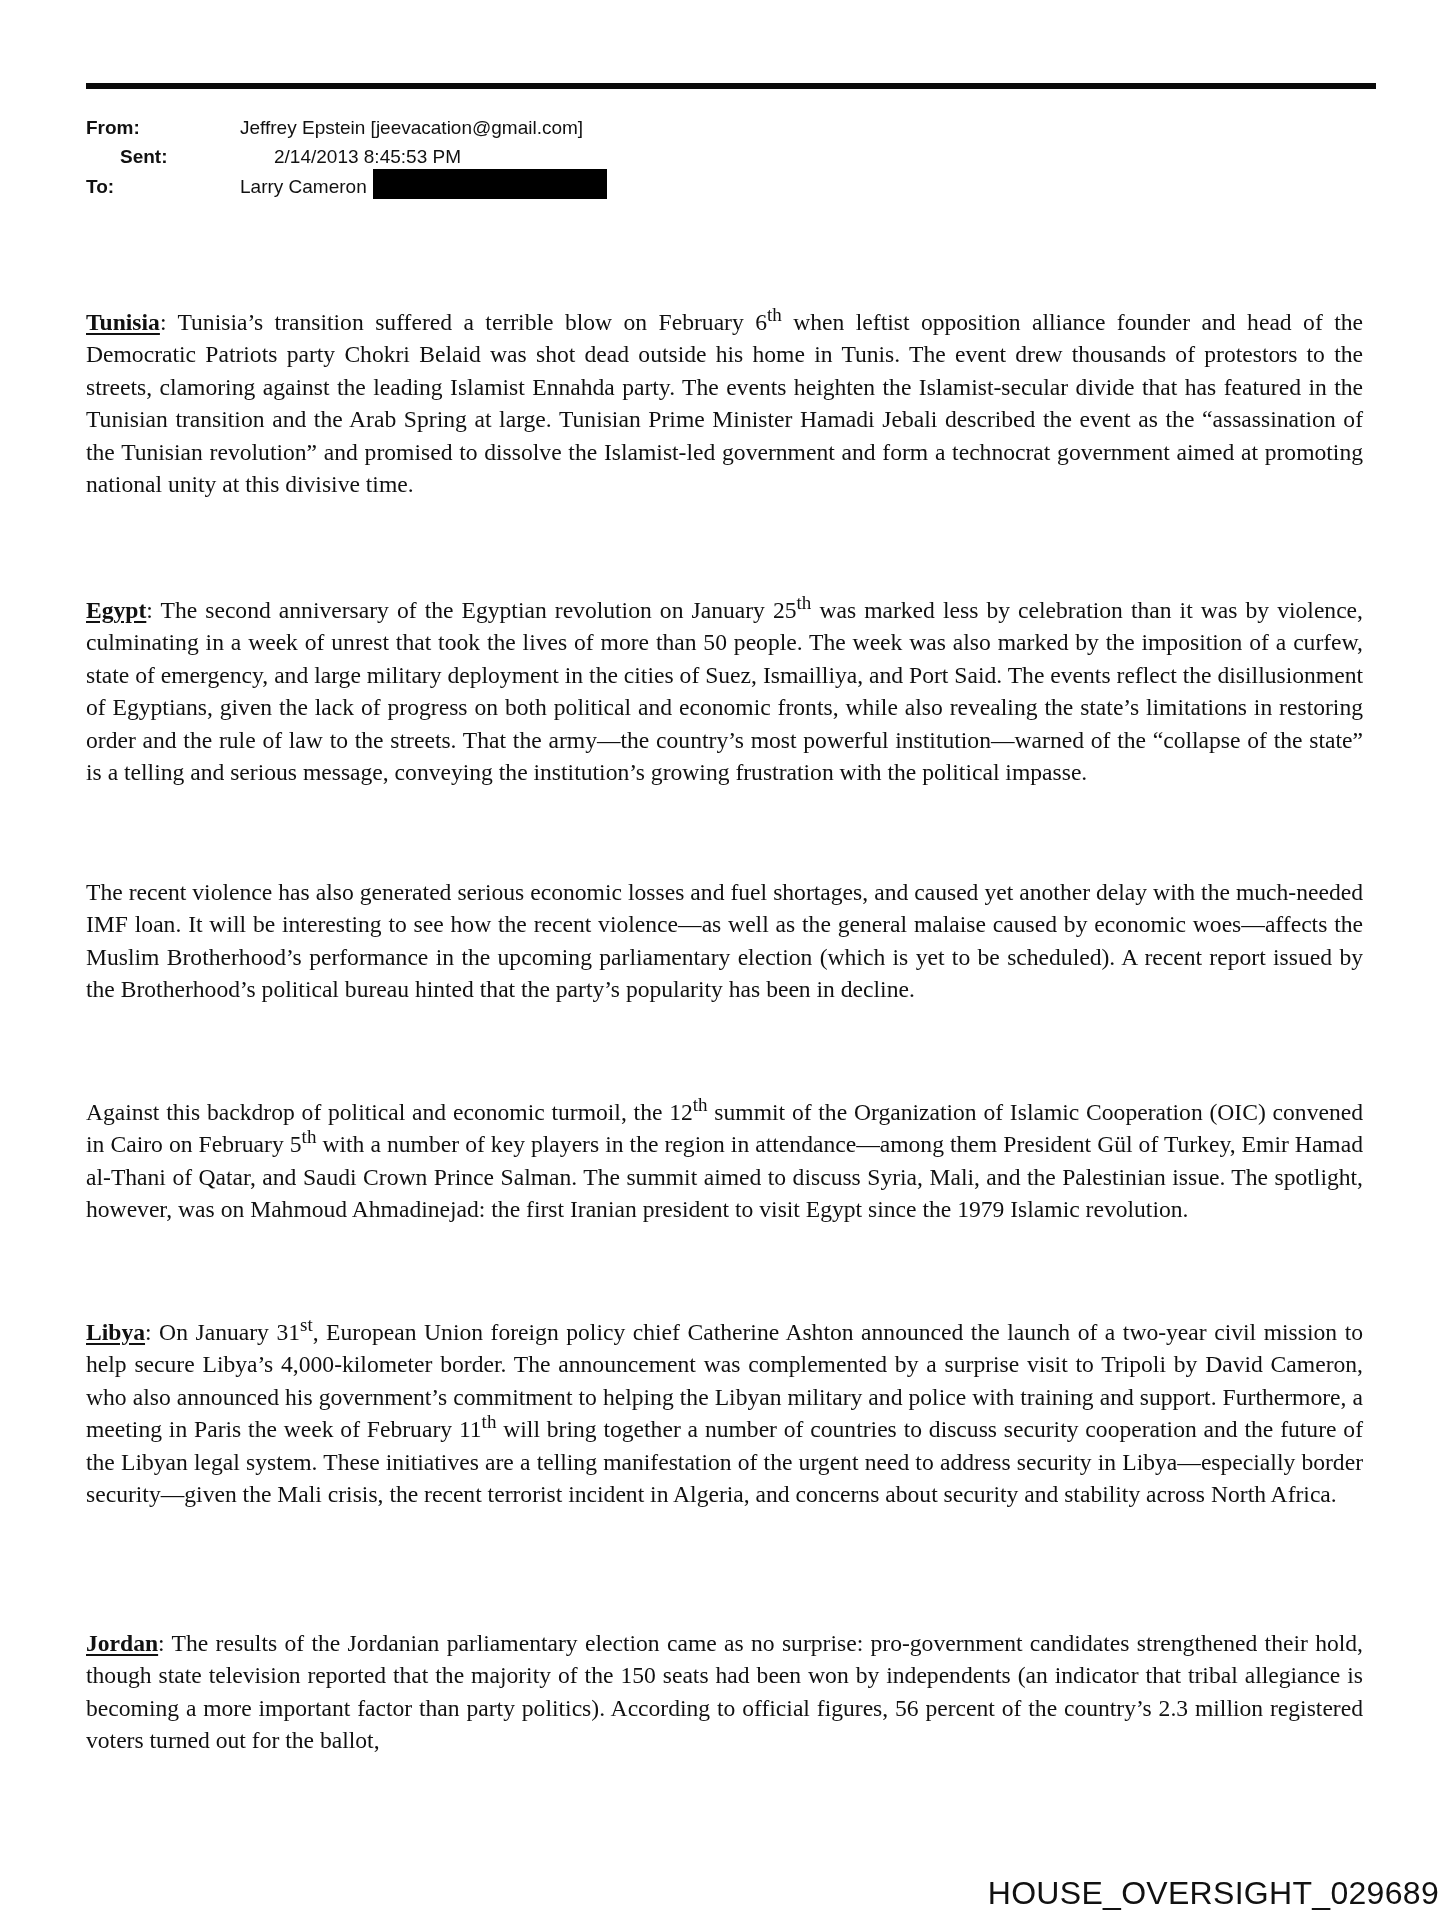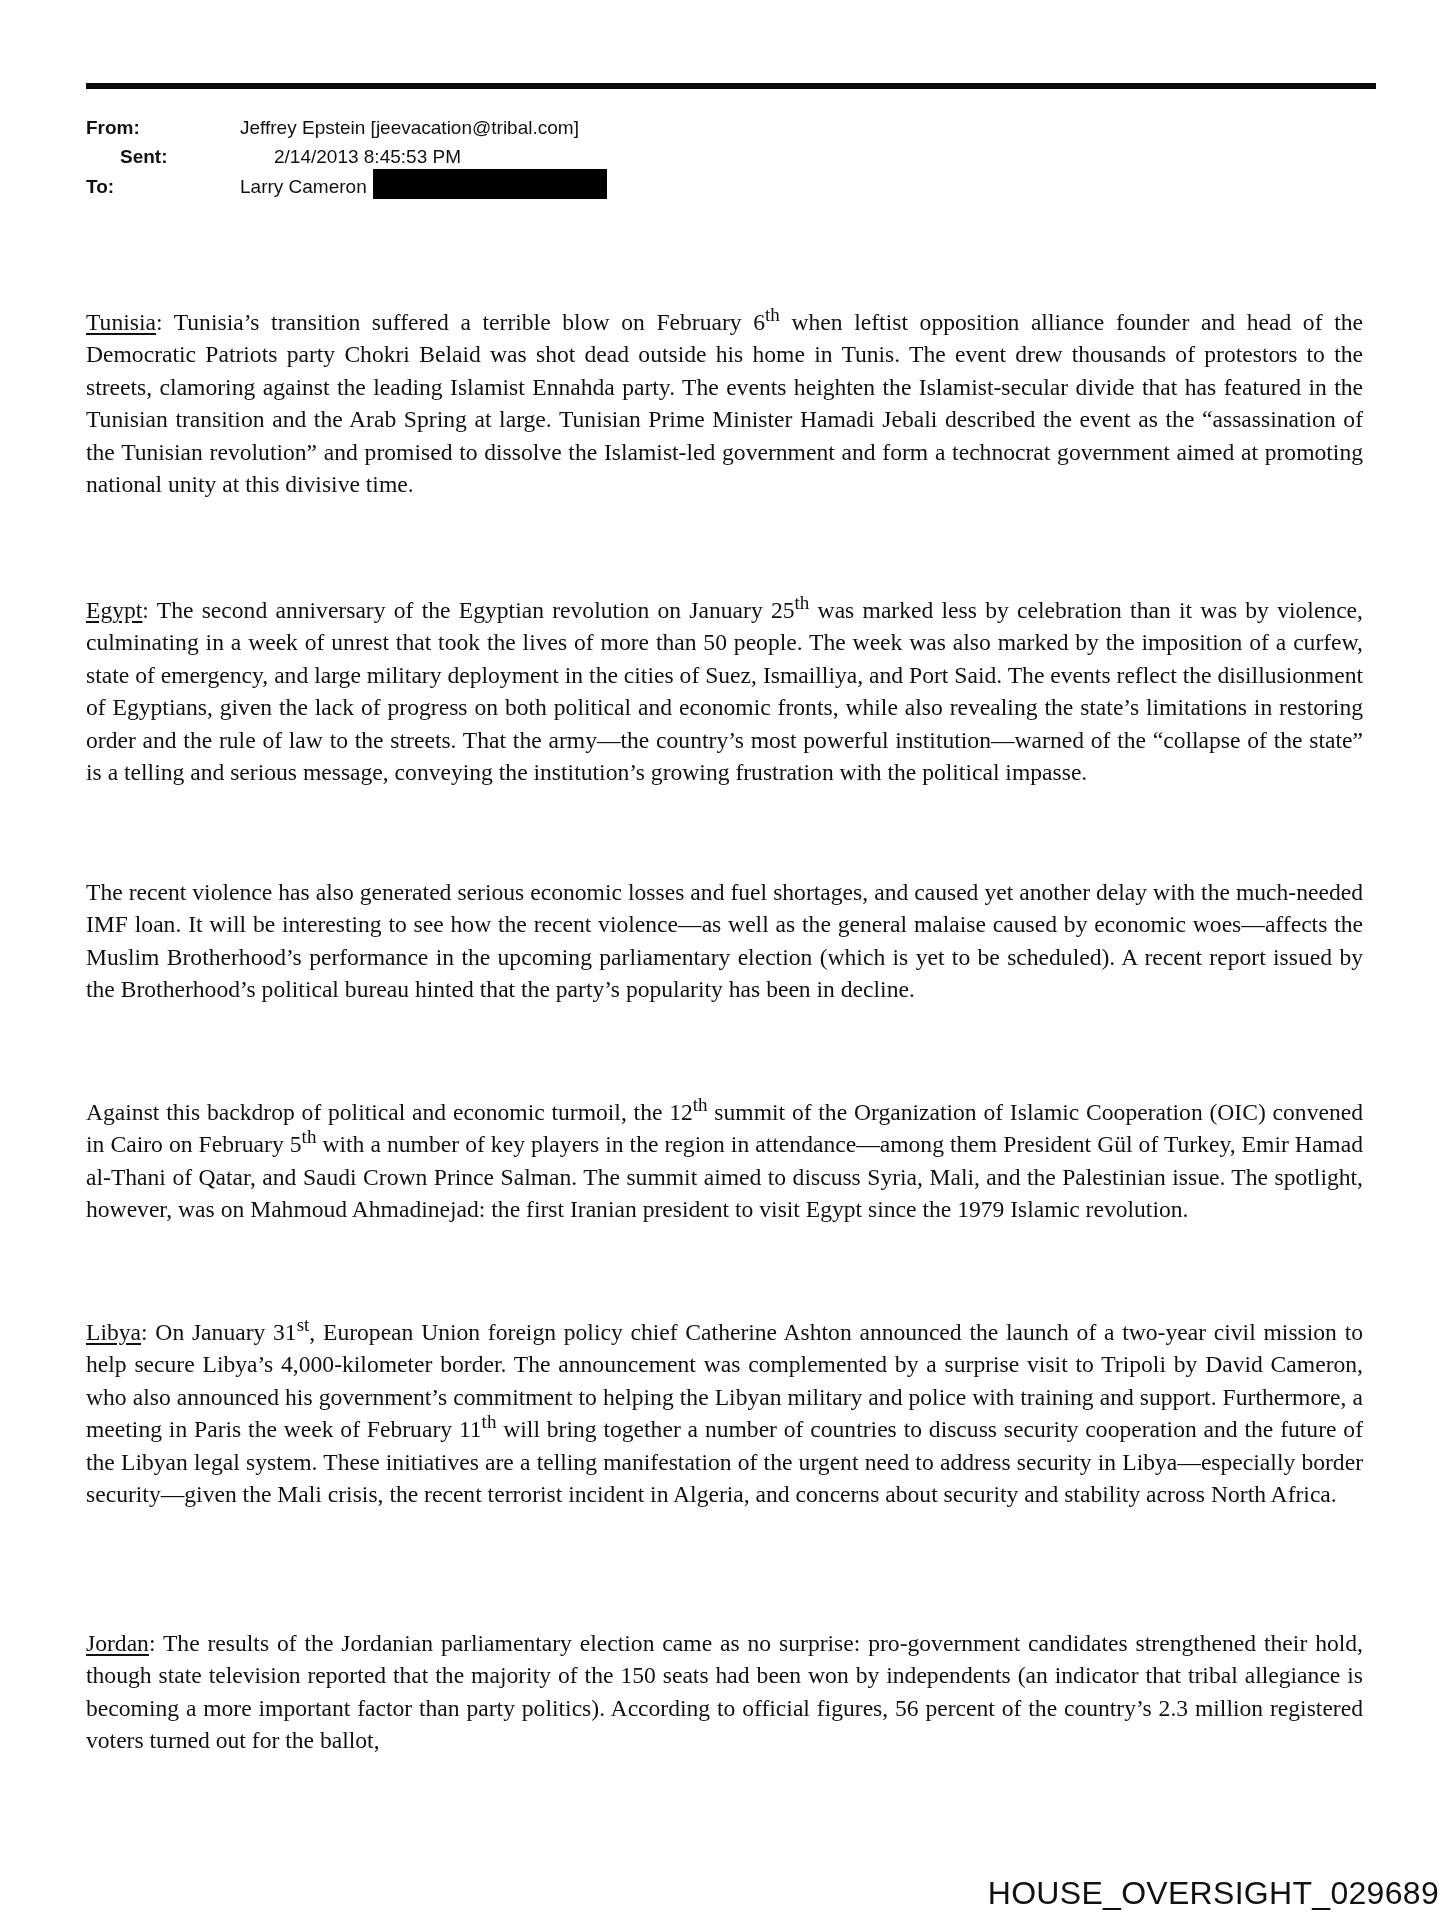--- a/index.html
+++ b/index.html
@@ -3,31 +3,31 @@
 <meta charset="utf-8">
 <style>
   html, body { margin: 0; padding: 0; background: #ffffff; }
   body { width: 1453px; height: 1920px; position: relative; overflow: hidden; color: #111; }
   .rule { position: absolute; left: 86px; top: 83px; width: 1290px; height: 6px; background: #0a0a0a; }
   .hdr { position: absolute; left: 86px; font-family: "Liberation Sans", sans-serif; font-size: 19px; line-height: 24px; color: #111; }
   .hdr .lbl { display: inline-block; width: 154px; font-weight: bold; }
   .hdr .val { display: inline-block; }
   .redact { display: inline-block; vertical-align: top; width: 234px; height: 30px; background: #000; margin-left: 6px; margin-top: -6px; }
   .para { position: absolute; left: 86px; width: 1277px; font-family: "Liberation Serif", serif; font-size: 23.6px; line-height: 32.4px; text-align: justify; color: #111; }
-  .para .head { font-weight: normal; text-decoration: underline; text-decoration-thickness: 2px; text-underline-offset: 3px; }
+  .para .head { font-weight: bold; text-decoration: underline; text-decoration-thickness: 2px; text-underline-offset: 3px; }
   .para sup { font-size: 19px; line-height: 0; vertical-align: 9px; }
   .footer { position: absolute; right: 14px; top: 1875px; font-family: "Liberation Sans", sans-serif; font-size: 32px; letter-spacing: 0.3px; color: #111; }
 </style>
 </head>
 <body>
 
 <div class="rule"></div>
 
 <div class="hdr" style="top:116px;">
-  <span class="lbl">From:</span><span class="val">Jeffrey Epstein [jeevacation@tribal.com]</span>
+  <span class="lbl">From:</span><span class="val">Jeffrey Epstein [jeevacation@gmail.com]</span>
 </div>
 <div class="hdr" style="top:145px;margin-left:34px;">
   <span class="lbl">Sent:</span><span class="val">2/14/2013 8:45:53 PM</span>
 </div>
 <div class="hdr" style="top:175px;">
   <span class="lbl">To:</span><span class="val">Larry Cameron</span><span class="redact"></span>
 </div>
 
 <div class="para" style="top:306px;"><span class="head">Tunisia</span><span>: Tunisia’s transition suffered a terrible blow on February 6</span><sup>th</sup><span> when leftist opposition alliance founder and head of the Democratic Patriots party Chokri Belaid was shot dead outside his home in Tunis. The event drew thousands of protestors to the streets, clamoring against the leading Islamist Ennahda party. The events heighten the Islamist-secular divide that has featured in the Tunisian transition and the Arab Spring at large. Tunisian Prime Minister Hamadi Jebali described the event as the “assassination of the Tunisian revolution” and promised to dissolve the Islamist-led government and form a technocrat government aimed at promoting national unity at this divisive time.</span></div>
 

